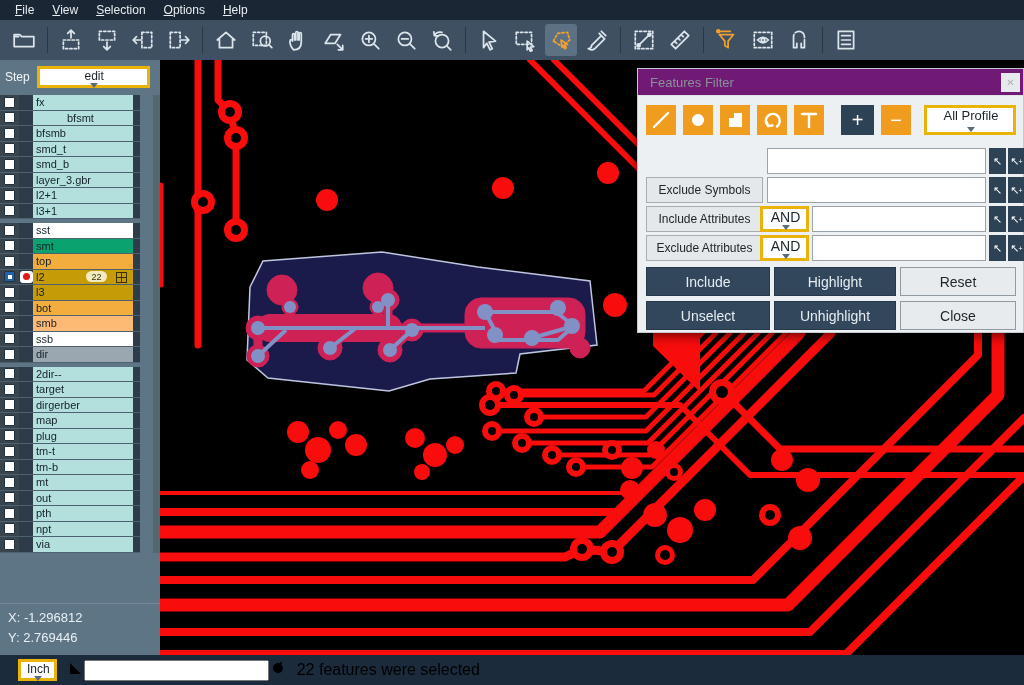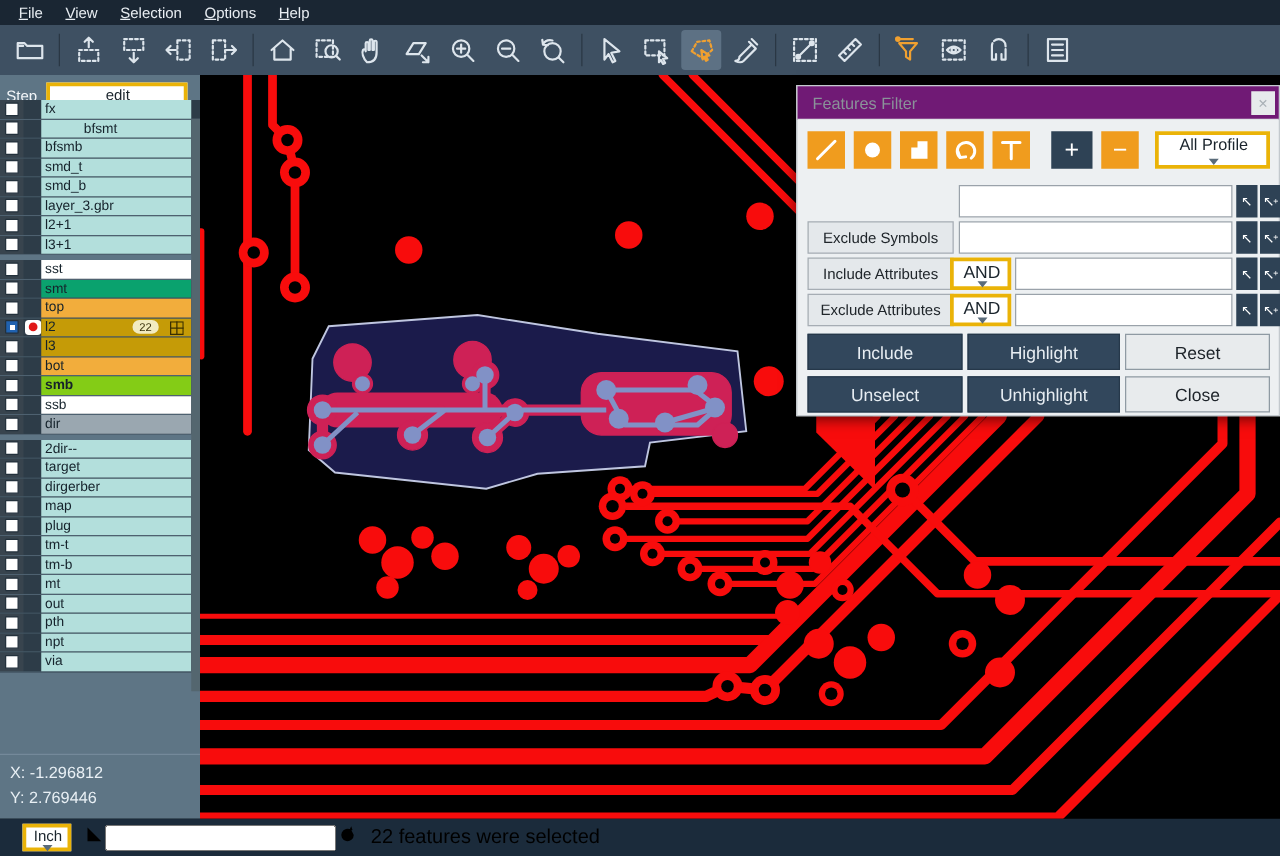--- a/index.html
+++ b/index.html
@@ -20,21 +20,21 @@
   .tbtn.orange svg{stroke:#f0a030;}
   .tsep{width:1px;height:26px;background:#2a3744;margin:0 5px;}
 
   
   #sidebar{position:absolute;left:0;top:60px;width:160px;height:595px;background:#5e7585;}
   #steprow{position:absolute;left:0;top:4px;width:160px;height:26px;display:flex;align-items:center;}
   #steplabel{color:#f2f6f9;font-size:12px;margin-left:5px;}
   .selbox{background:#fff;border:3px solid #eab308;height:22px;display:flex;align-items:center;justify-content:space-between;padding:0 4px 0 6px;font-size:12px;color:#1a242c;flex-direction:column;}
   #stepselect{width:113px;margin-left:7px;}
   .chev{width:0;height:0;border-left:4px solid transparent;border-right:4px solid transparent;border-top:5px solid #5a6b7a;}
-  #layerlist{position:absolute;left:0;top:20px;width:160px;text-align:center;}
+  #layerlist{position:absolute;left:0;top:35px;width:140px;text-align:center;}
   .lrow{display:flex;align-items:stretch;height:15.5px;border-bottom:1px solid #4e6170;background:#2d3c48;}
   .cbcell{width:19px;display:flex;align-items:center;justify-content:center;background:#38444e;}
   .cb{width:11px;height:11px;background:#fff;border:1px solid #23313c;border-radius:1px;position:relative;}
   .cb.checked{background:#2062b0;}
   .cb.checked::after{content:"";position:absolute;left:2.5px;top:2.5px;width:4px;height:4px;background:#fff;}
   .indcell{width:14px;display:flex;align-items:center;justify-content:center;background:#2d3c48;}
   .adot{width:13px;height:12px;background:#fff;border-radius:3px;display:flex;align-items:center;justify-content:center;}
   .adot::after{content:"";width:7px;height:7px;border-radius:50%;background:#e01818;}
   .namecell{flex:1;margin-right:7px;font-size:11px;color:#15222b;display:flex;align-items:center;padding-left:3px;position:relative;white-space:nowrap;}
   .badge{position:absolute;right:26px;top:1.5px;width:21px;height:11px;background:#f2ebc0;border-radius:6px;font-size:9px;color:#39300a;display:flex;align-items:center;justify-content:center;}
@@ -333,21 +333,21 @@
             <div class="cb"></div>
           </div>
           <div class="indcell"></div>
           <div class="namecell" style="background: rgb(242, 173, 60);">bot</div>
         </div>
         <div class="lrow">
           <div class="cbcell">
             <div class="cb"></div>
           </div>
           <div class="indcell"></div>
-          <div class="namecell" style="background: #84cc16; font-weight: bold;">smb</div>
+          <div class="namecell" style="background: #fdba74;">smb</div>
         </div>
         <div class="lrow">
           <div class="cbcell">
             <div class="cb"></div>
           </div>
           <div class="indcell"></div>
           <div class="namecell" style="background: rgb(255, 255, 255);">ssb</div>
         </div>
         <div class="lrow">
           <div class="cbcell">

